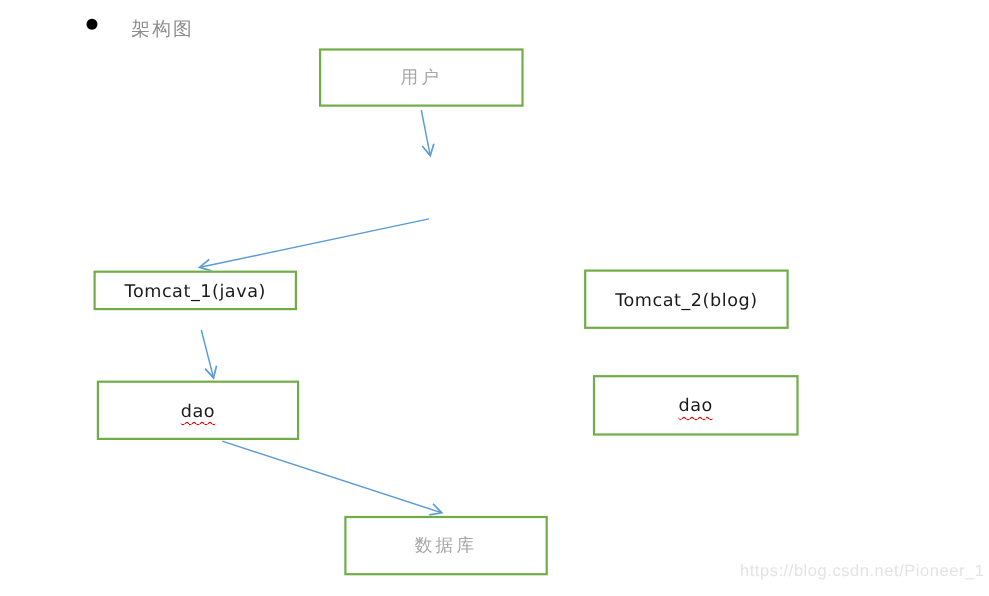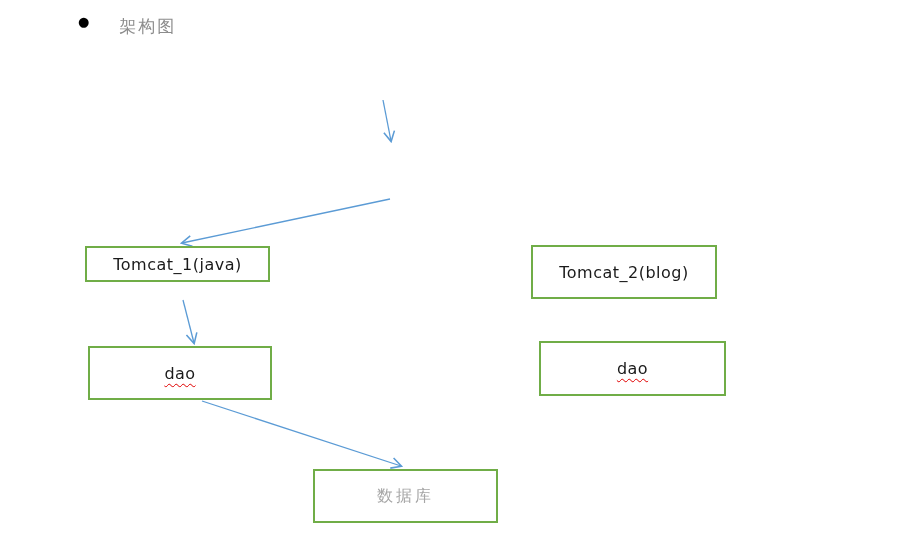--- a/index.html
+++ b/index.html
@@ -112,20 +112,23 @@
       <marker id="openArrow" viewBox="0 0 12 12" refX="10" refY="6" markerWidth="11" markerHeight="11" orient="auto-start-reverse">
         <path d="M2,1.5 L10.5,6 L2,10.5" fill="none" stroke="#5B9BD5" stroke-width="1.3"></path>
       </marker>
     </defs>
     <line x1="383" y1="100" x2="391" y2="141" stroke="#5B9BD5" stroke-width="1.3" marker-end="url(#openArrow)"></line>
     <line x1="390" y1="199" x2="182" y2="243" stroke="#5B9BD5" stroke-width="1.3" marker-end="url(#openArrow)"></line>
     <line x1="183" y1="300" x2="194" y2="343" stroke="#5B9BD5" stroke-width="1.3" marker-end="url(#openArrow)"></line>
     <line x1="202" y1="401" x2="401" y2="466" stroke="#5B9BD5" stroke-width="1.3" marker-end="url(#openArrow)"></line>
   </svg>
 
+  <div class="node" id="n-user">
+    <span class="label gray">用户</span>
+  </div>
 
 
   <div class="node" id="n-tomcat1">
     <span class="label">Tomcat_1(java)</span>
   </div>
 
   <div class="node" id="n-tomcat2">
     <span class="label">Tomcat_2(blog)</span>
   </div>
 
@@ -134,14 +137,15 @@
   </div>
 
   <div class="node" id="n-dao2">
     <span class="label spell">dao</span>
   </div>
 
   <div class="node" id="n-database">
     <span class="label gray">数据库</span>
   </div>
 
+  <div class="watermark">https://blog.csdn.net/Pioneer_1</div>
 
 </div>
 
 </body></html>

